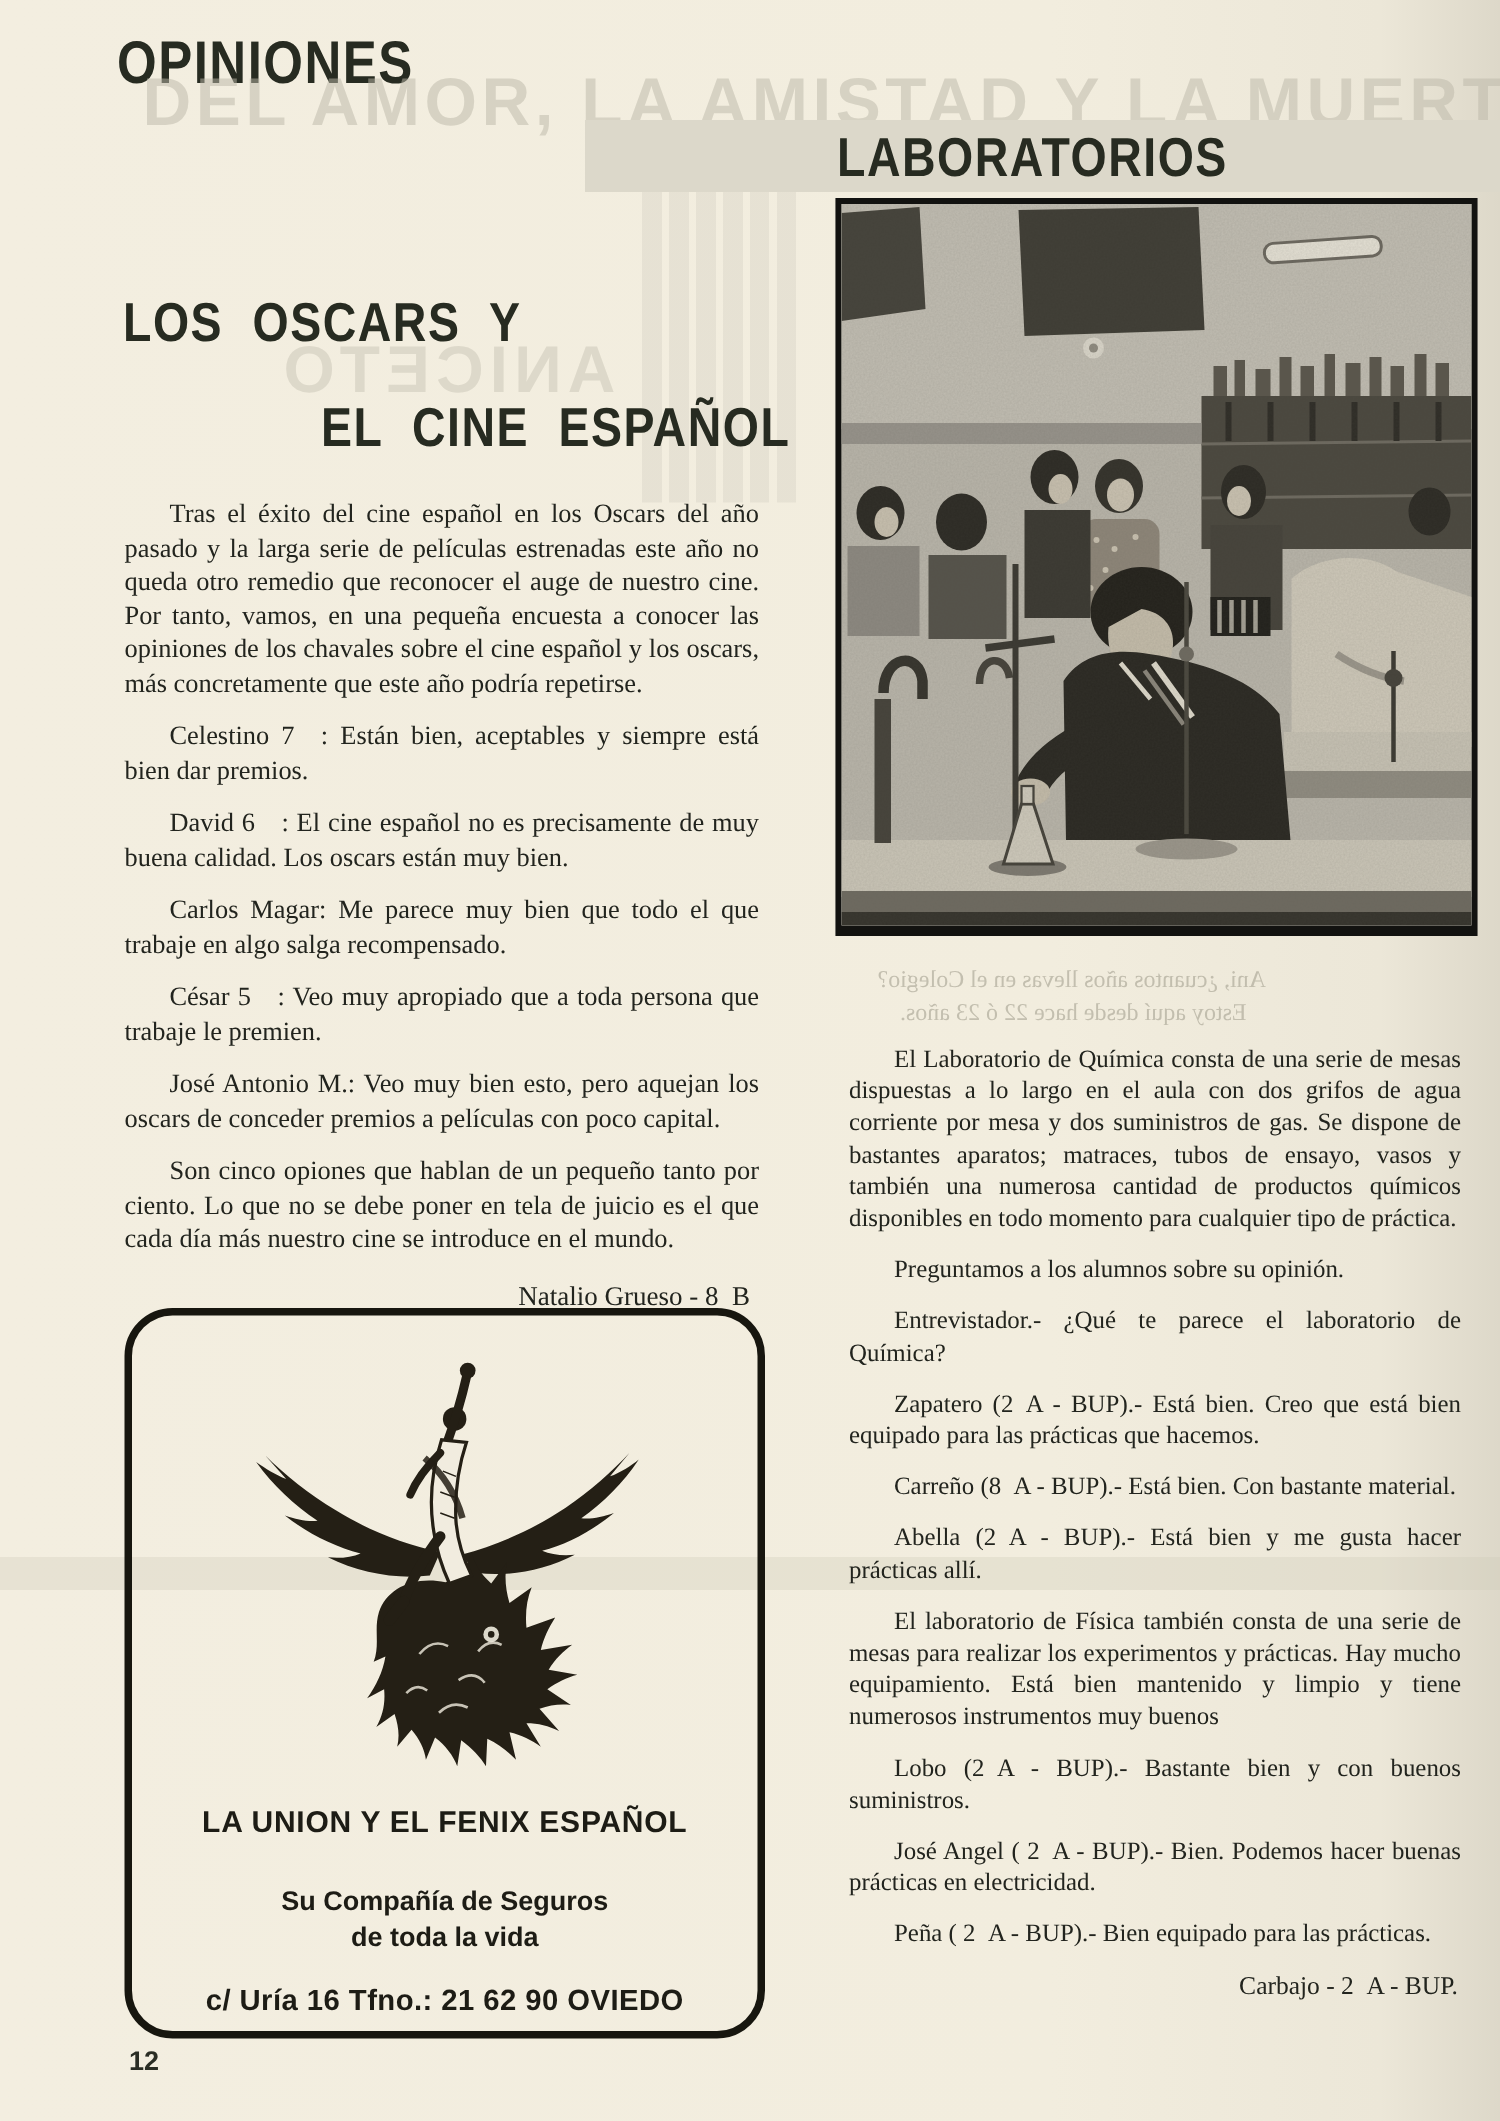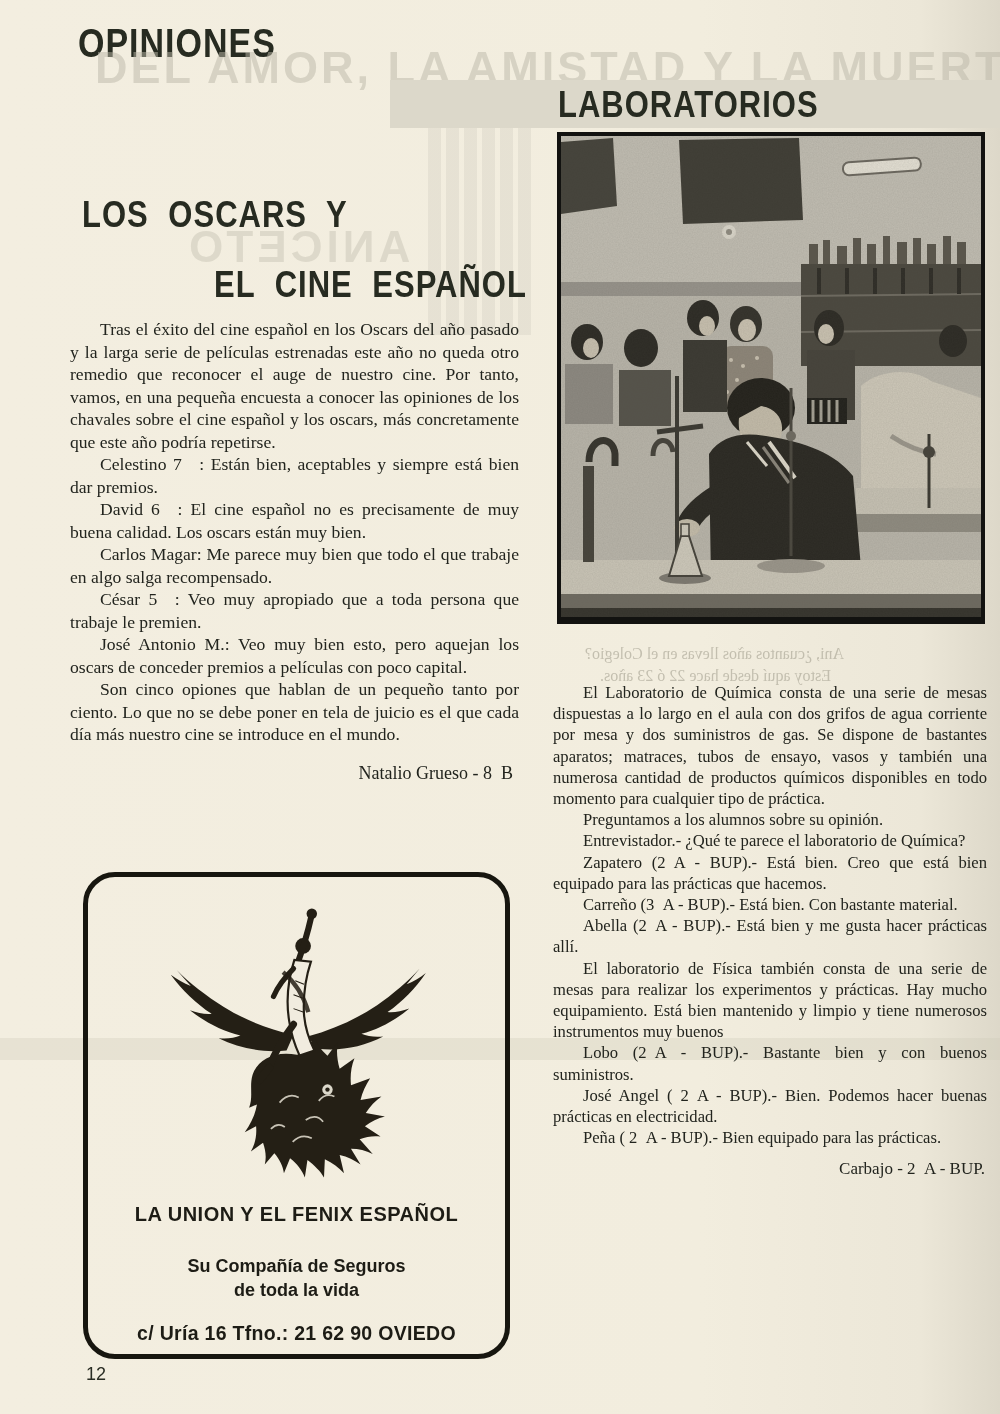--- a/index.html
+++ b/index.html
@@ -21,41 +21,41 @@
     position:absolute;color:#aba797;font-family:"Liberation Serif",serif;
     white-space:nowrap;z-index:1;transform:scaleX(-1);filter:blur(.4px);opacity:.65;
   }
   .stripe-ghost{
     position:absolute;left:428px;top:90px;width:106px;height:245px;z-index:1;opacity:.55;
     background:repeating-linear-gradient(90deg,rgba(206,202,189,.6) 0 13px,rgba(206,202,189,0) 13px 18px);
   }
   .faint-band{position:absolute;left:0;top:1038px;width:1000px;height:22px;background:rgba(206,201,185,.32);z-index:1;}
   .gray-band{position:absolute;left:390px;top:80px;width:610px;height:48px;background:#dcd8ca;z-index:2;}
   .serifcol{position:absolute;text-align:justify;color:#22241e;z-index:3;}
-  .serifcol p{margin:0;text-indent:30px;}
+  .serifcol p{margin:13px;text-indent:30px;}
   .left-col{left:70px;top:318px;width:449px;font-size:17.6px;line-height:22.5px;}
   .right-col{left:553px;top:682px;width:434px;font-size:16.6px;line-height:21.2px;}
   .byline{text-align:right;text-indent:0 !important;font-weight:400;}
   .left-col .byline{margin-top:16px;font-size:18px;padding-right:6px;}
   .right-col .byline{margin-top:10px;font-size:17px;padding-right:2px;}
   .ad-box{
     position:absolute;left:83px;top:872px;width:427px;height:487px;z-index:3;
     border:5px solid #17160f;border-radius:32px;box-sizing:border-box;text-align:center;
     font-family:"Liberation Sans","DejaVu Sans",sans-serif;font-weight:700;color:#1d1c15;
   }
   .ad-company{margin-top:18px;font-size:20px;letter-spacing:.5px;}
   .ad-tagline{margin-top:28px;font-size:18px;line-height:24px;}
   .ad-address{margin-top:20px;font-size:19.5px;letter-spacing:.3px;}
   .photo-frame{
     position:absolute;left:557px;top:132px;width:428px;height:492px;z-index:3;
     border:4px solid #121210;border-bottom-width:7px;box-sizing:border-box;background:#b8b4a9;
   }
   .page-number{
     position:absolute;left:86px;top:1364px;z-index:3;font-family:"Liberation Sans",sans-serif;
-    font-weight:400;font-size:18px;color:#2a2d24;
+    font-weight:700;font-size:18px;color:#2a2d24;
   }
 </style>
 </head>
 <body>
 
 <div class="page">
 
   <div class="ghost" style="left:95px;top:42px;font-size:45px;letter-spacing:3px;opacity:.5;">DEL AMOR, LA AMISTAD Y LA MUERTE</div>
   <div class="ghost" style="left:185px;top:222px;font-size:44px;letter-spacing:4px;opacity:.38;transform:scaleX(-1);">ANICETO</div>
   <div class="stripe-ghost"></div>
@@ -214,21 +214,21 @@
       </filter>
       <rect width="420" height="481" filter="url(#grain)"></rect>
     </svg>
   </div>
 
   <div class="serifcol right-col">
     <p>El Laboratorio de Química consta de una serie de mesas dispuestas a lo largo en el aula con dos grifos de agua corriente por mesa y dos suministros de gas. Se dispone de bastantes aparatos; matraces, tubos de ensayo, vasos y también una numerosa cantidad de productos químicos disponibles en todo momento para cualquier tipo de práctica.</p>
     <p>Preguntamos a los alumnos sobre su opinión.</p>
     <p>Entrevistador.- ¿Qué te parece el laboratorio de Química?</p>
     <p>Zapatero (2 A - BUP).- Está bien. Creo que está bien equipado para las prácticas que hacemos.</p>
-    <p>Carreño (3 A - BUP).- Está bien. Con bastante material.</p>
+    <p>Carreño (8 A - BUP).- Está bien. Con bastante material.</p>
     <p>Abella (2 A - BUP).- Está bien y me gusta hacer prácticas allí.</p>
     <p>El laboratorio de Física también consta de una serie de mesas para realizar los experimentos y prácticas. Hay mucho equipamiento. Está bien mantenido y limpio y tiene numerosos instrumentos muy buenos</p>
     <p>Lobo (2 A - BUP).- Bastante bien y con buenos suministros.</p>
     <p>José Angel ( 2 A - BUP).- Bien. Podemos hacer buenas prácticas en electricidad.</p>
     <p>Peña ( 2 A - BUP).- Bien equipado para las prácticas.</p>
     <p class="byline">Carbajo - 2 A - BUP.</p>
   </div>
 
   <div class="page-number">12</div>
 

